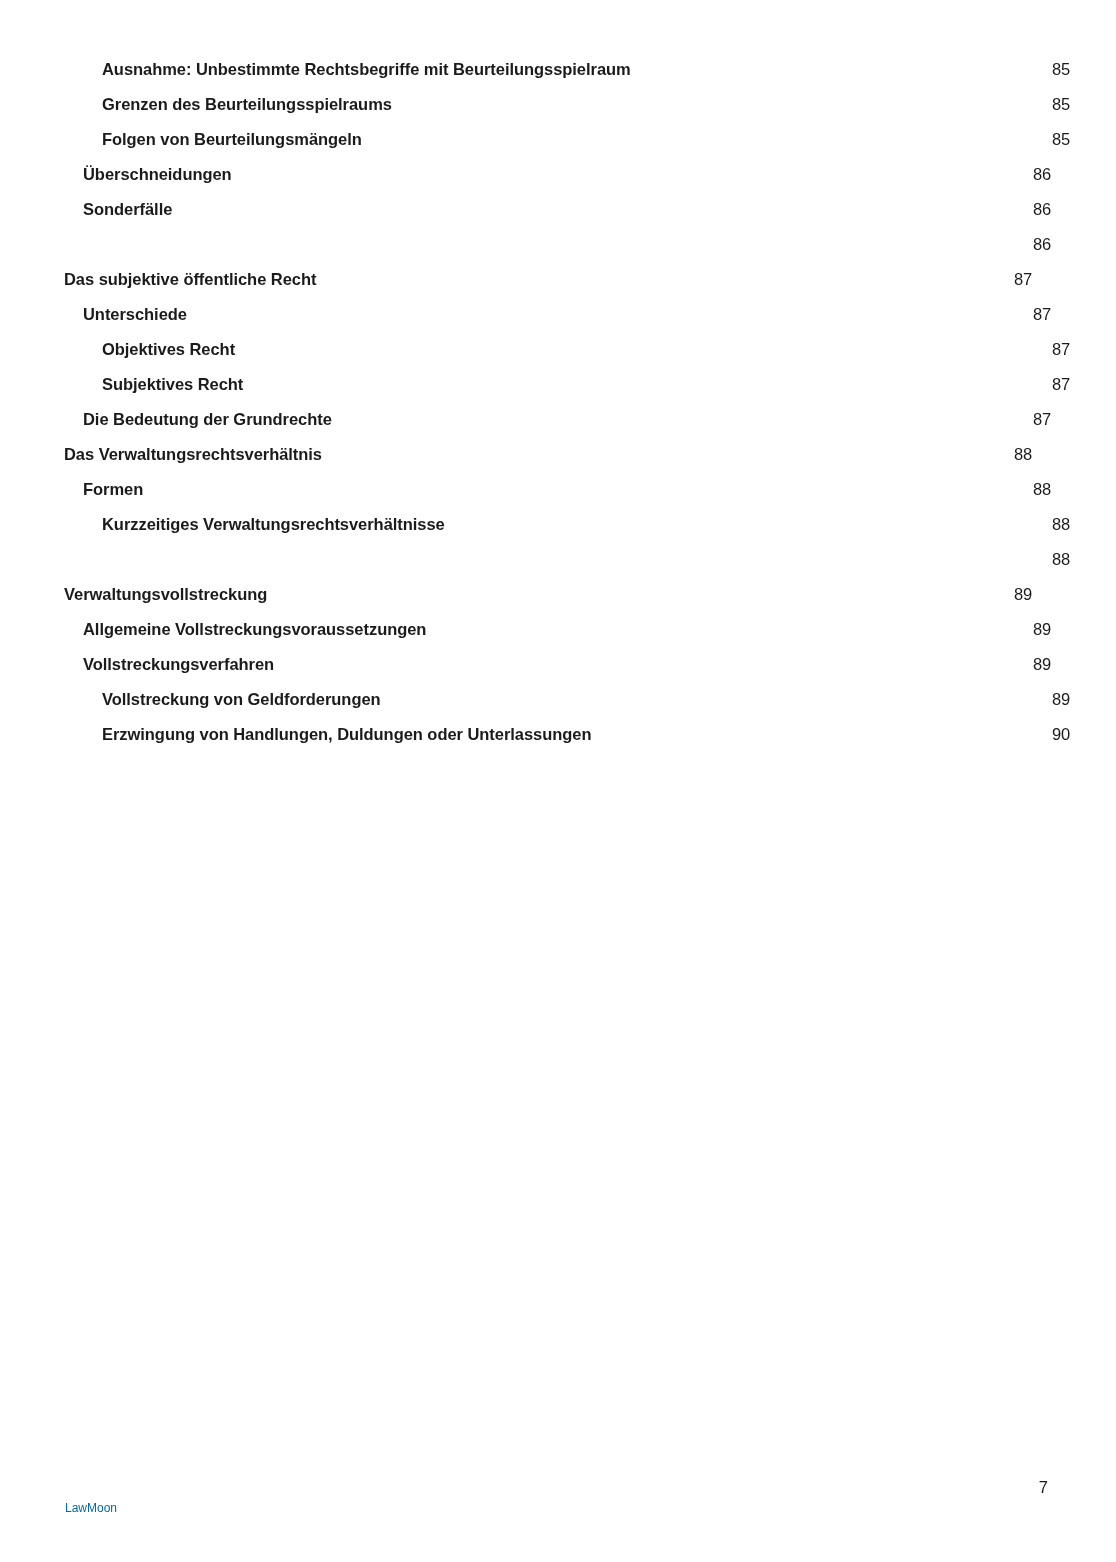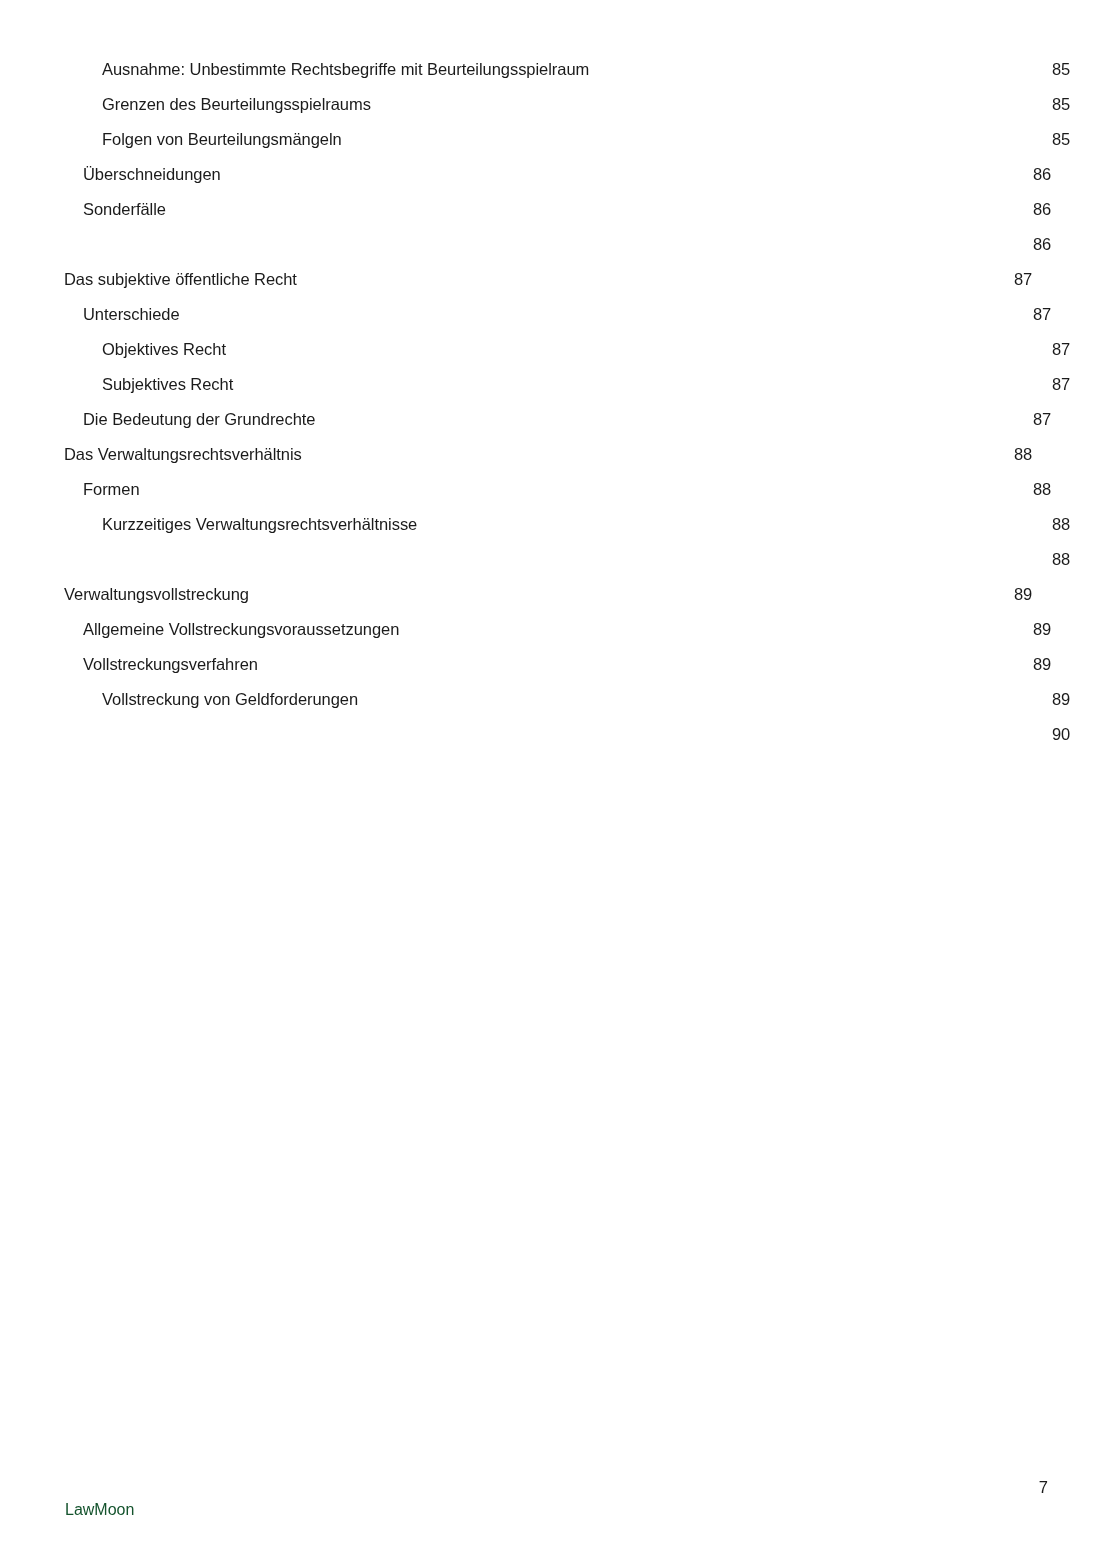--- a/index.html
+++ b/index.html
@@ -35,20 +35,21 @@
     color: #1b1b1b;
   }
 
   .toc-entry.lvl-0 { padding-left: 0px; }
   .toc-entry.lvl-1 { padding-left: 19px; gap: 20px; }
   .toc-entry.lvl-2 { padding-left: 38px; }
 
   .toc-title {
     flex: 0 0 auto;
     letter-spacing: -0.05px;
+    font-weight: bold;
   }
 
   .toc-leader {
     flex: 1 1 auto;
     overflow: hidden;
     margin: 0 0 0 0;
     position: relative;
     height: 1em;
   }
   .toc-leader::before {
@@ -76,22 +77,22 @@
     left: 0;
     top: 0;
     width: 100%;
     height: 100%;
     pointer-events: none;
   }
   .footer-brand {
     position: absolute;
     left: 65px;
     top: 1502px;
-    font-size: 16px;
-    color: #14532d;
+    font-size: 12px;
+    color: #0369a1;
     line-height: 1;
   }
   .footer-pagenum {
     position: absolute;
     left: 1010px;
     top: 1479px;
     width: 38px;
     text-align: right;
     font-size: 16.5px;
     color: #1b1b1b;
@@ -191,20 +192,21 @@
         <span class="toc-title">Vollstreckungsverfahren</span>
         <span class="toc-leader"></span>
         <span class="toc-page">89</span>
       </div>
       <div class="toc-entry lvl-2">
         <span class="toc-title">Vollstreckung von Geldforderungen</span>
         <span class="toc-leader"></span>
         <span class="toc-page">89</span>
       </div>
       <div class="toc-entry lvl-2">
+        <span class="toc-title">Erzwingung von Handlungen, Duldungen oder Unterlassungen</span>
         <span class="toc-leader"></span>
         <span class="toc-page">90</span>
       </div>
     </div>
 
   <div class="footer">
     <div class="footer-brand">LawMoon</div>
     <div class="footer-pagenum">7</div>
   </div>
 

